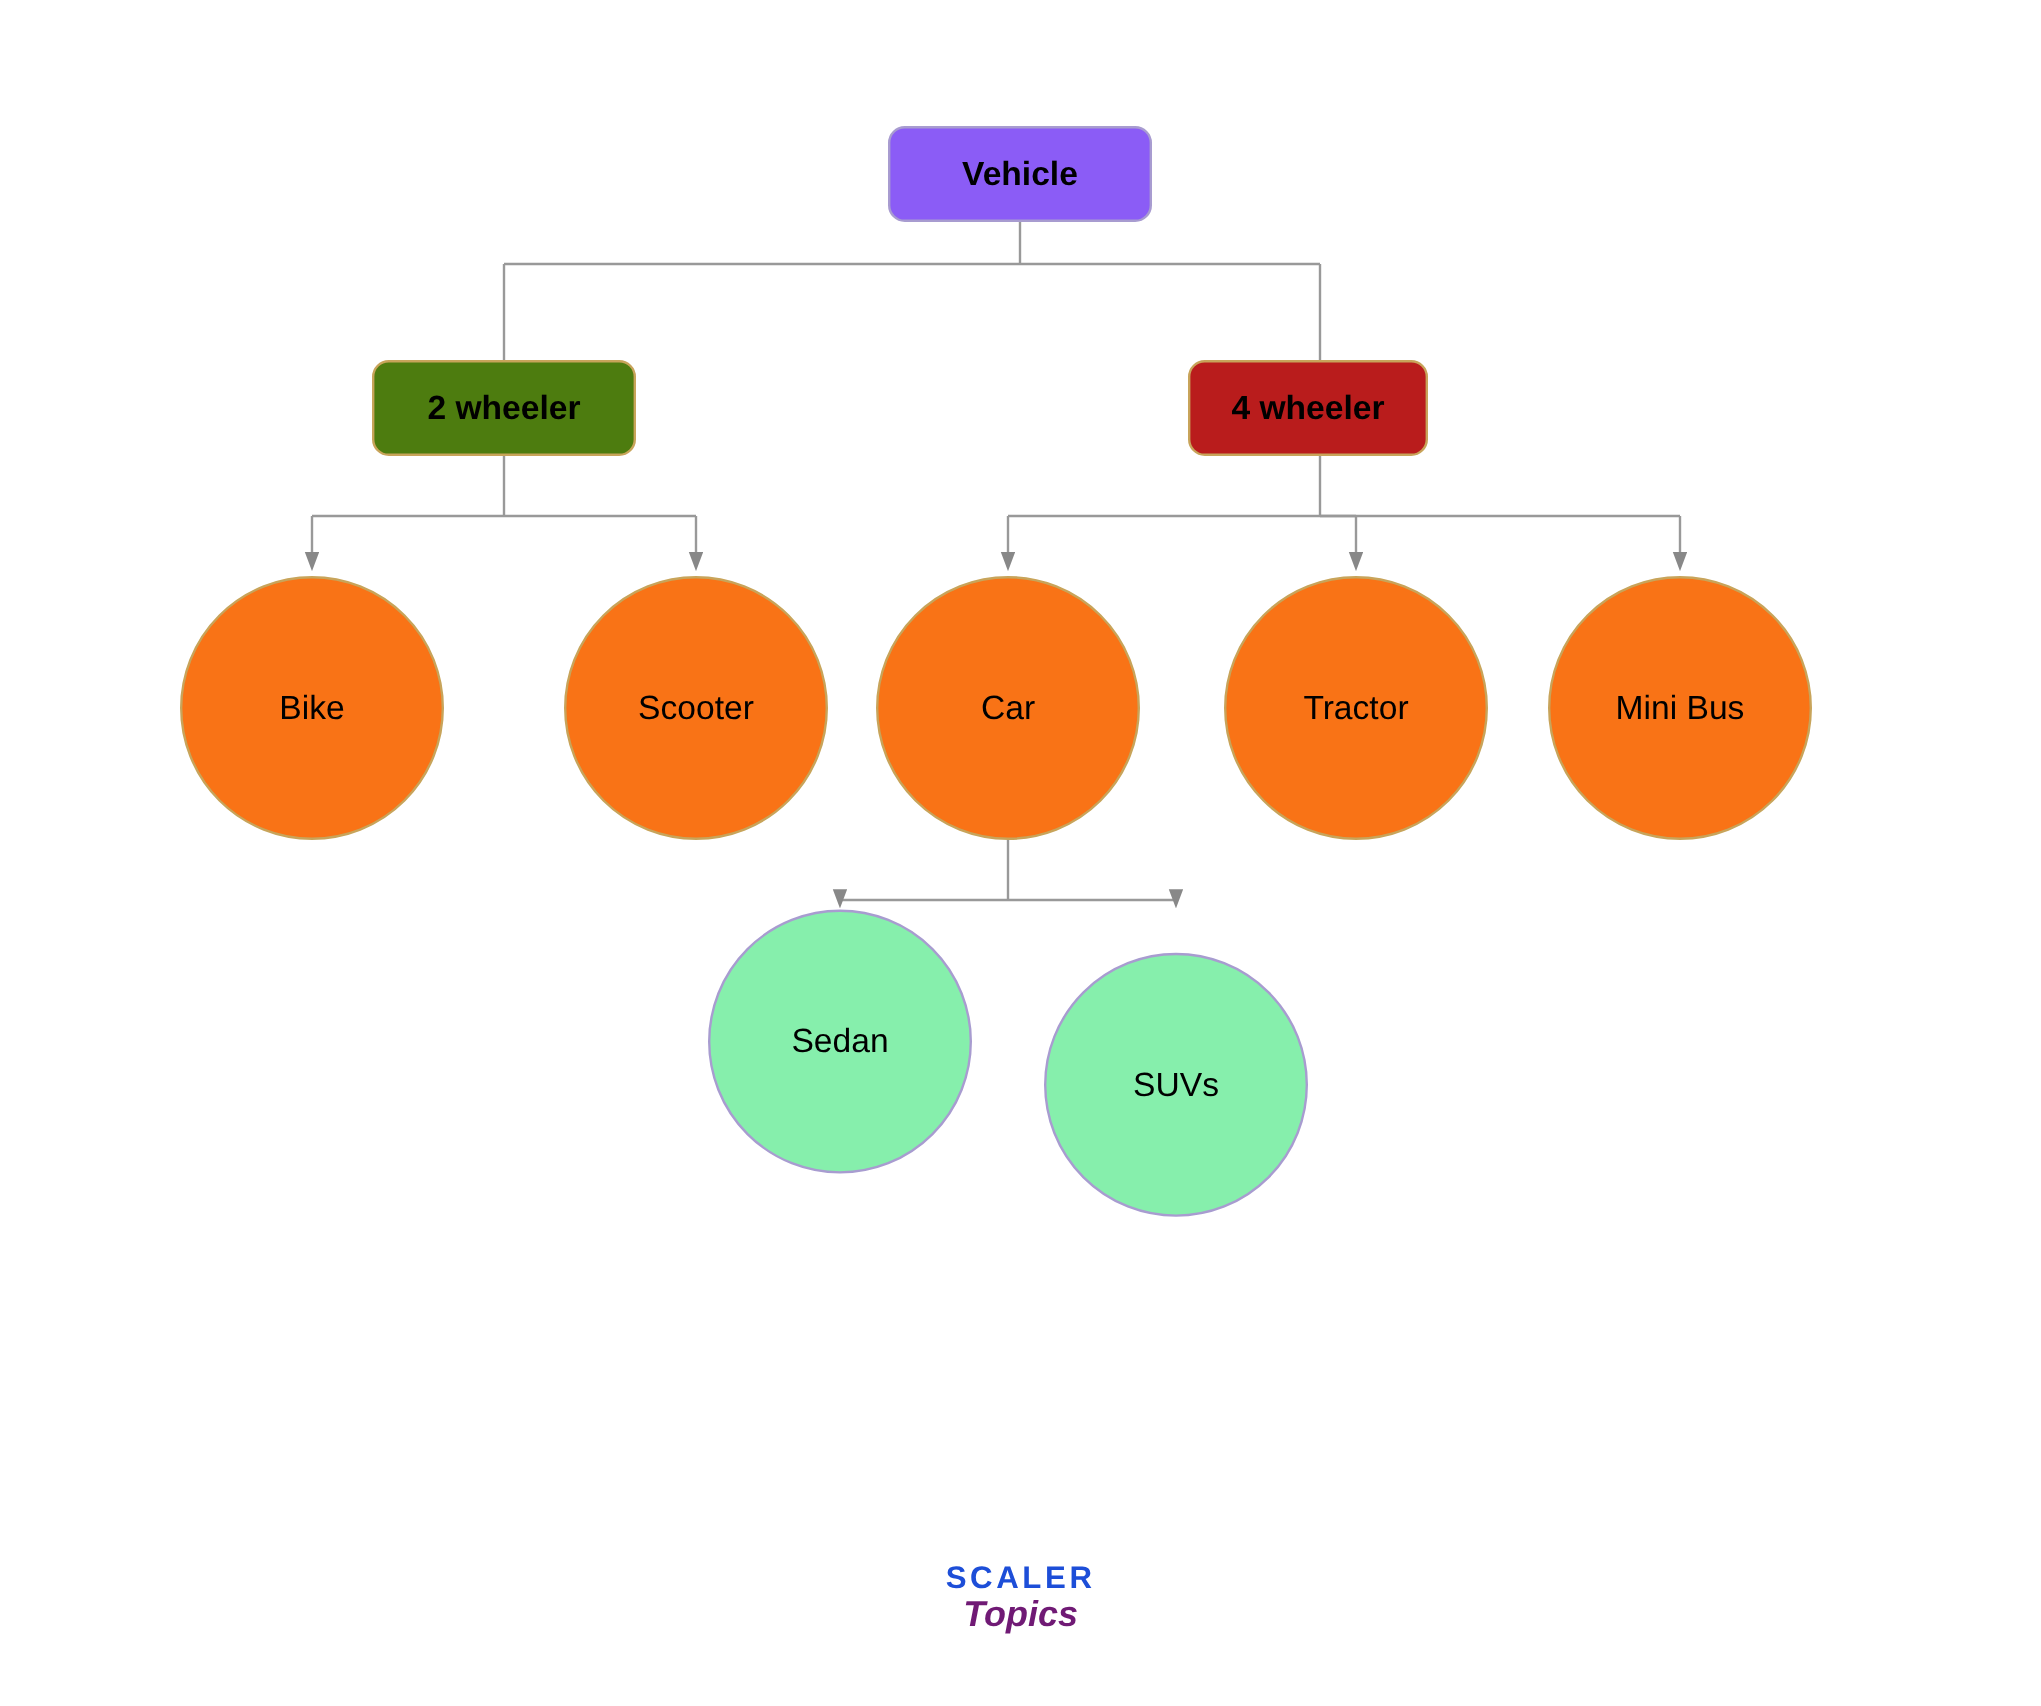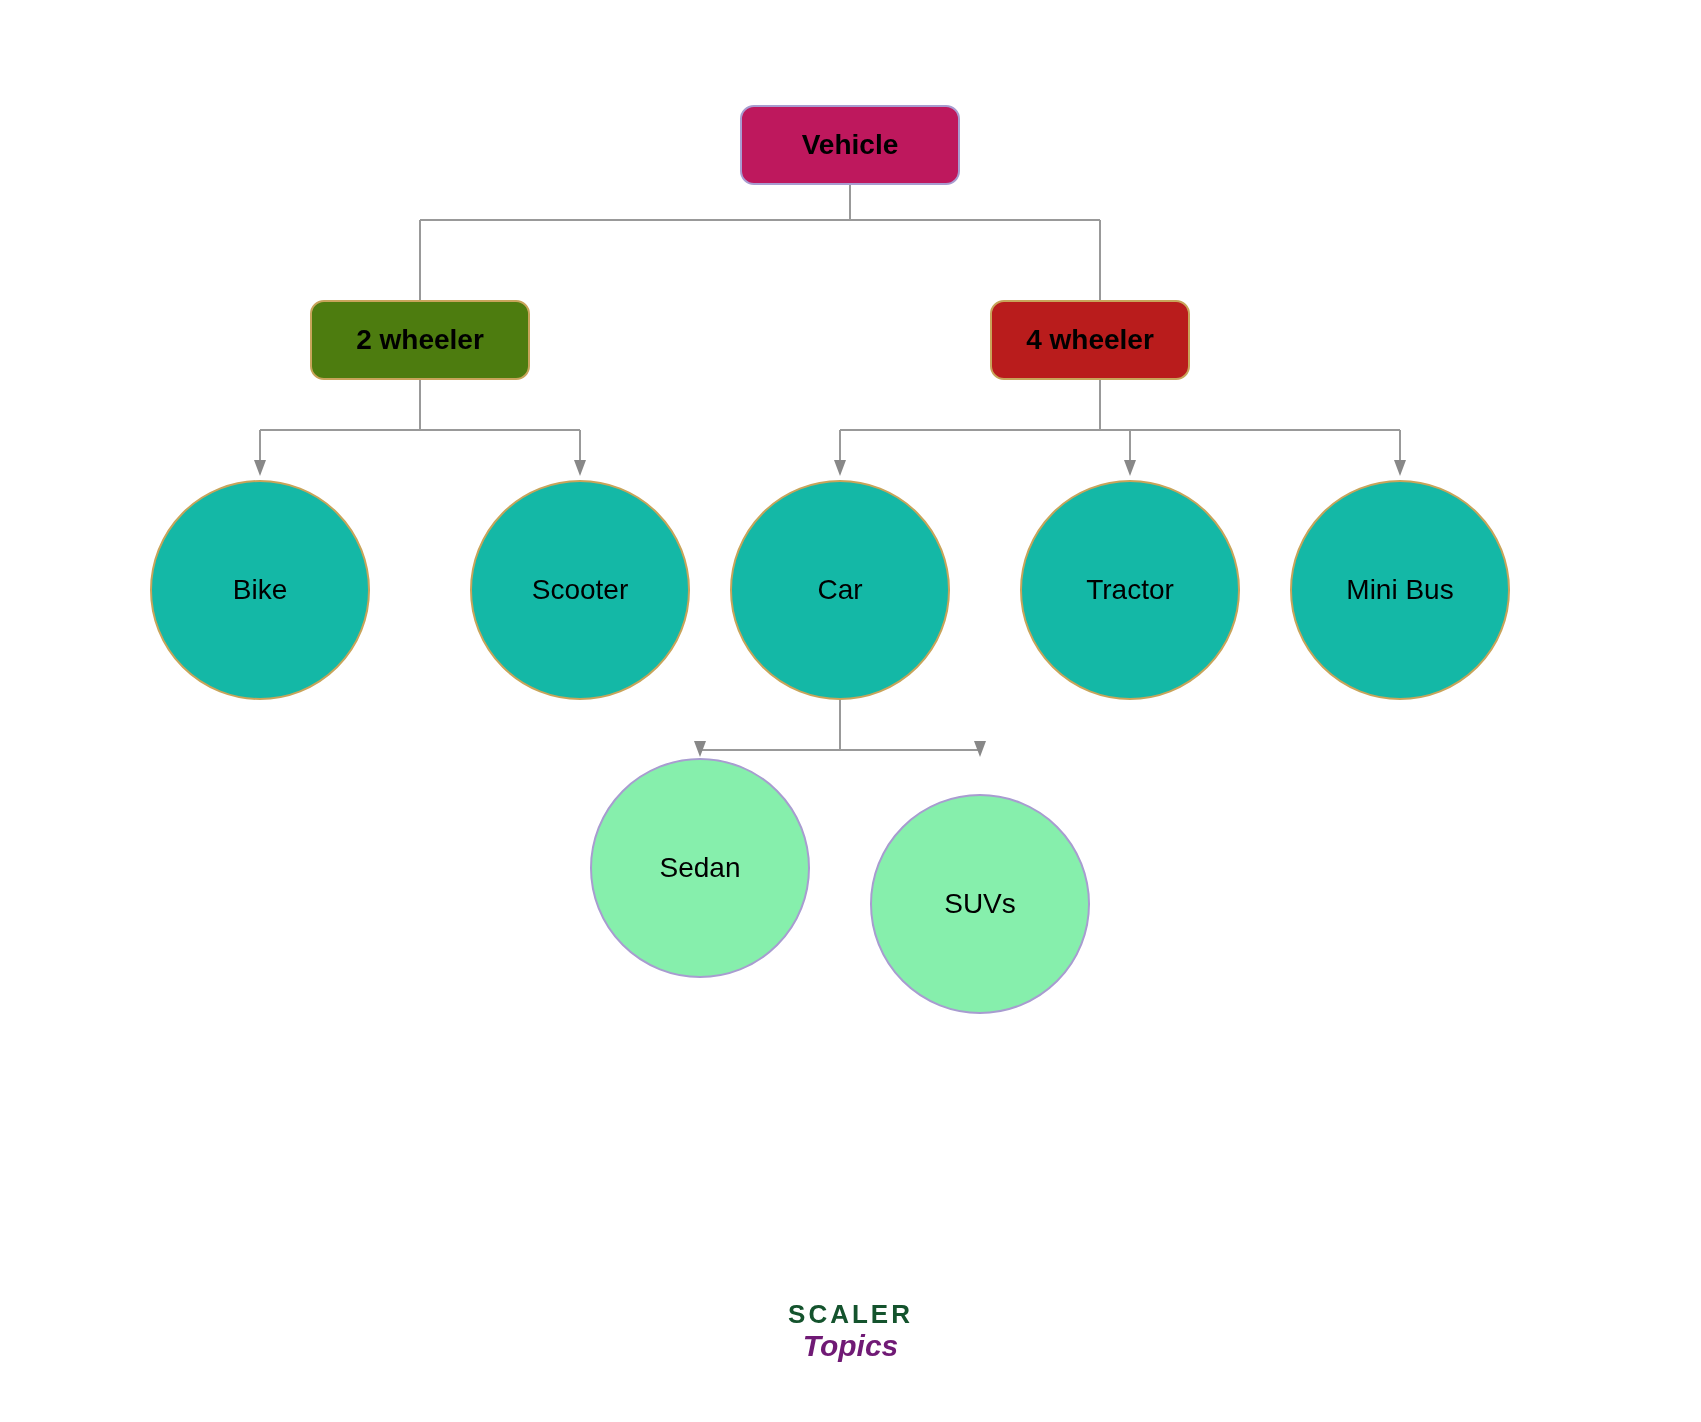--- a/index.html
+++ b/index.html
@@ -27,48 +27,48 @@
       position: absolute;
       display: flex;
       align-items: center;
       justify-content: center;
       text-align: center;
       font-size: 28px;
     }
     .node-rect {
       border-radius: 14px;
       border: 2px solid #a89cd0;
-      background: #be185d;
+      background: #8b5cf6;
       font-weight: bold;
     }
     .node-circle-orange {
       border-radius: 50%;
       border: 2px solid #c8a45a;
-      background: #14b8a6;
+      background: #f97316;
     }
     .node-circle-purple {
       border-radius: 50%;
       border: 2px solid #a89cd0;
       background: #86efac;
     }
 
     
     .brand {
       position: absolute;
       bottom: 60px;
       left: 50%;
       transform: translateX(-50%);
       text-align: center;
       line-height: 1.1;
     }
     .brand-scaler {
       font-size: 26px;
       font-weight: 900;
       letter-spacing: 3px;
-      color: #14532d;
+      color: #1d4ed8;
       display: block;
     }
     .brand-topics {
       font-size: 30px;
       font-weight: 700;
       color: #701a75;
       font-style: italic;
       display: block;
     }
   </style>

